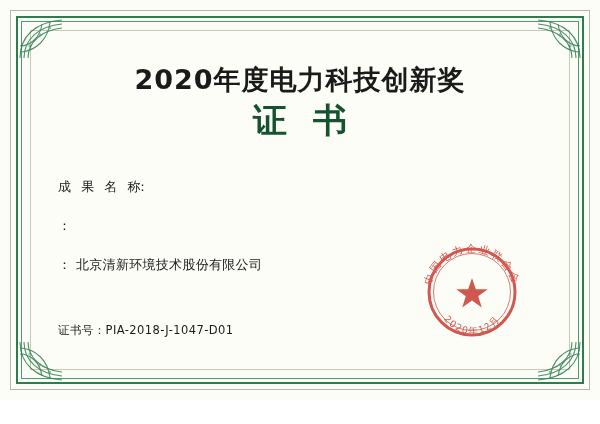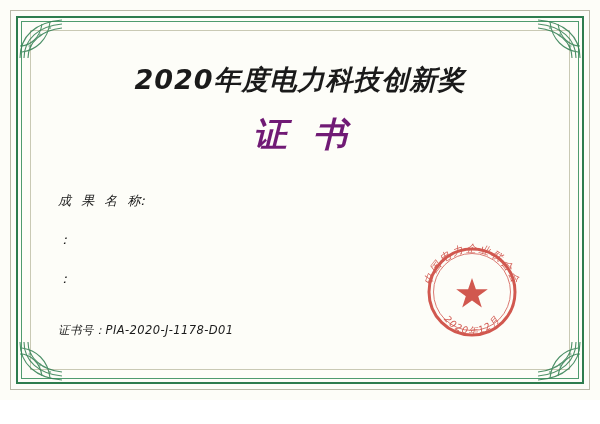--- a/index.html
+++ b/index.html
@@ -13,21 +13,20 @@
     font-family: "Liberation Sans", sans-serif;
     overflow: hidden;
   }
 
   .certificate {
     position: relative;
     width: 600px;
     height: 400px;
     background: #fdfdf8;
     box-sizing: border-box;
-    font-style: italic;
   }
 
   
   .frame-outer {
     position: absolute;
     left: 10px;
     top: 10px;
     right: 10px;
     bottom: 10px;
     border: 1px solid #b9b9a8;
@@ -90,24 +89,23 @@
     color: #1a1a1a;
     letter-spacing: 1px;
     margin-top: 22px;
   }
 
   .subtitle {
     text-align: center;
     font-family: "DejaVu Serif", "Liberation Serif", serif;
     font-size: 34px;
     font-weight: bold;
-    color: #701a75;
+    color: #14532d;
     letter-spacing: 26px;
     text-indent: 26px;
-    margin-top: 14px;
   }
 
   .fields {
     margin-top: 34px;
     padding-left: 18px;
   }
   .field-row {
     display: flex;
     align-items: flex-end;
     margin-bottom: 21px;
@@ -238,25 +236,26 @@
         <span class="field-label">成 果 名 称</span>
         <span class="field-colon">：</span>
       </div>
 
       <div class="field-row">
         <span class="field-colon">：</span>
       </div>
 
       <div class="field-row">
         <span class="field-colon">：</span>
+        <span class="field-value">北京清新环境技术股份有限公司</span>
       </div>
 
     </div>
 
-    <div class="cert-no">证书号：PIA-2020-J-1178-D01</div>
+    <div class="cert-no">证书号：PIA-2018-J-1047-D01</div>
 
     <div class="seal">
       <svg width="108" height="108" viewBox="0 0 108 108">
         <defs>
           <path id="sealTopArc" d="M 12 56 A 42 42 0 0 1 96 56"></path>
           <path id="sealBotArc" d="M 20 62 A 34 34 0 0 0 88 62"></path>
         </defs>
         <g opacity="0.82">
           <circle cx="54" cy="54" r="43" fill="none" stroke="#c8342b" stroke-width="3"></circle>
           <circle cx="54" cy="54" r="38.5" fill="none" stroke="#c8342b" stroke-width="0.8"></circle>

